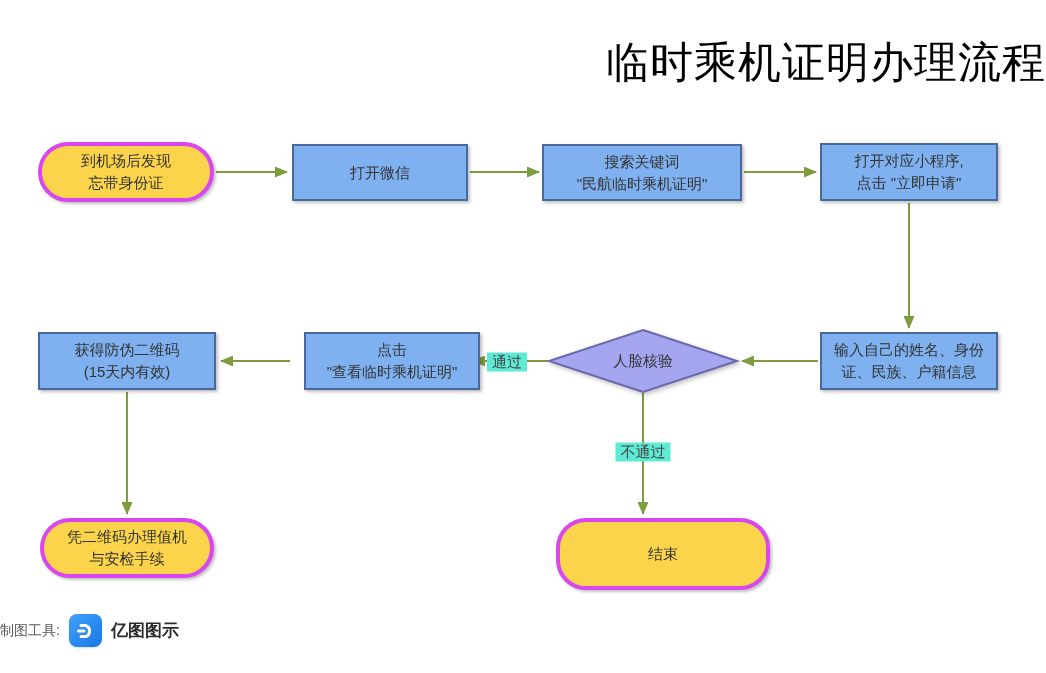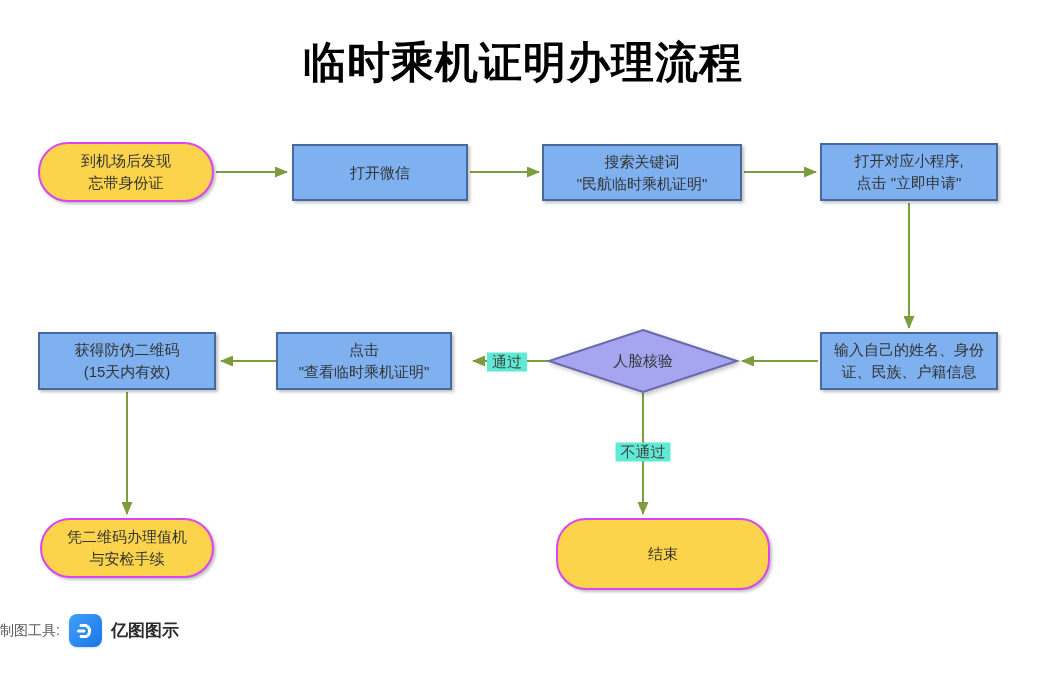--- a/index.html
+++ b/index.html
@@ -2,32 +2,32 @@
 <html><head>
 <meta charset="utf-8">
 <style>
   html,body { margin:0; padding:0; background:#ffffff; }
   .canvas {
     position:relative; width:1046px; height:673px; background:#ffffff;
     font-family:"Liberation Sans","DejaVu Sans",sans-serif; overflow:hidden;
   }
   .title {
     position:absolute; top:34px; left:0; width:100%;
-    text-align:center; font-size:43px; font-weight:700; color:#000;
+    text-align:right; font-size:43px; font-weight:400; color:#000;
     letter-spacing:1px;
   }
   .edges-svg { position:absolute; left:0; top:0; width:1046px; height:673px; }
   .node {
     position:absolute; box-sizing:border-box;
     display:flex; align-items:center; justify-content:center;
     text-align:center; white-space:pre-line;
     font-size:15px; line-height:22px; color:#333;
   }
   .node.yellow {
-    background:#FBD44B; border:2px solid #d946ef; border-radius:30px;
+    background:#FBD44B; border:4px solid #d946ef; border-radius:30px;
     box-shadow:2px 2px 3px rgba(0,0,0,0.25);
   }
   .node.blue {
     background:#7FB1F0; border:2px solid #49699C;
     box-shadow:2px 2px 3px rgba(0,0,0,0.25);
   }
   .diamond-label {
     position:absolute; left:583px; top:348px; width:120px; height:26px;
     display:flex; align-items:center; justify-content:center;
     font-size:15px; color:#333;
@@ -88,21 +88,21 @@
 "民航临时乘机证明"</div>
 
   <div class="node blue" style="left:820px;top:143px;width:178px;height:58px;">打开对应小程序,
 点击 "立即申请"</div>
 
   <div class="node blue" style="left:820px;top:332px;width:178px;height:58px;">输入自己的姓名、身份
 证、民族、户籍信息</div>
 
   <div class="diamond-label">人脸核验</div>
 
-  <div class="node blue" style="left:276px;top:332px;width:176px;height:58px;">点击
+  <div class="node blue" style="left:304px;top:332px;width:176px;height:58px;">点击
 "查看临时乘机证明"</div>
 
   <div class="node blue" style="left:38px;top:332px;width:178px;height:58px;">获得防伪二维码
 (15天内有效)</div>
 
   <div class="node yellow" style="left:40px;top:518px;width:174px;height:60px;">凭二维码办理值机
 与安检手续</div>
 
   <div class="node yellow" style="left:556px;top:518px;width:214px;height:72px;">结束</div>
 

